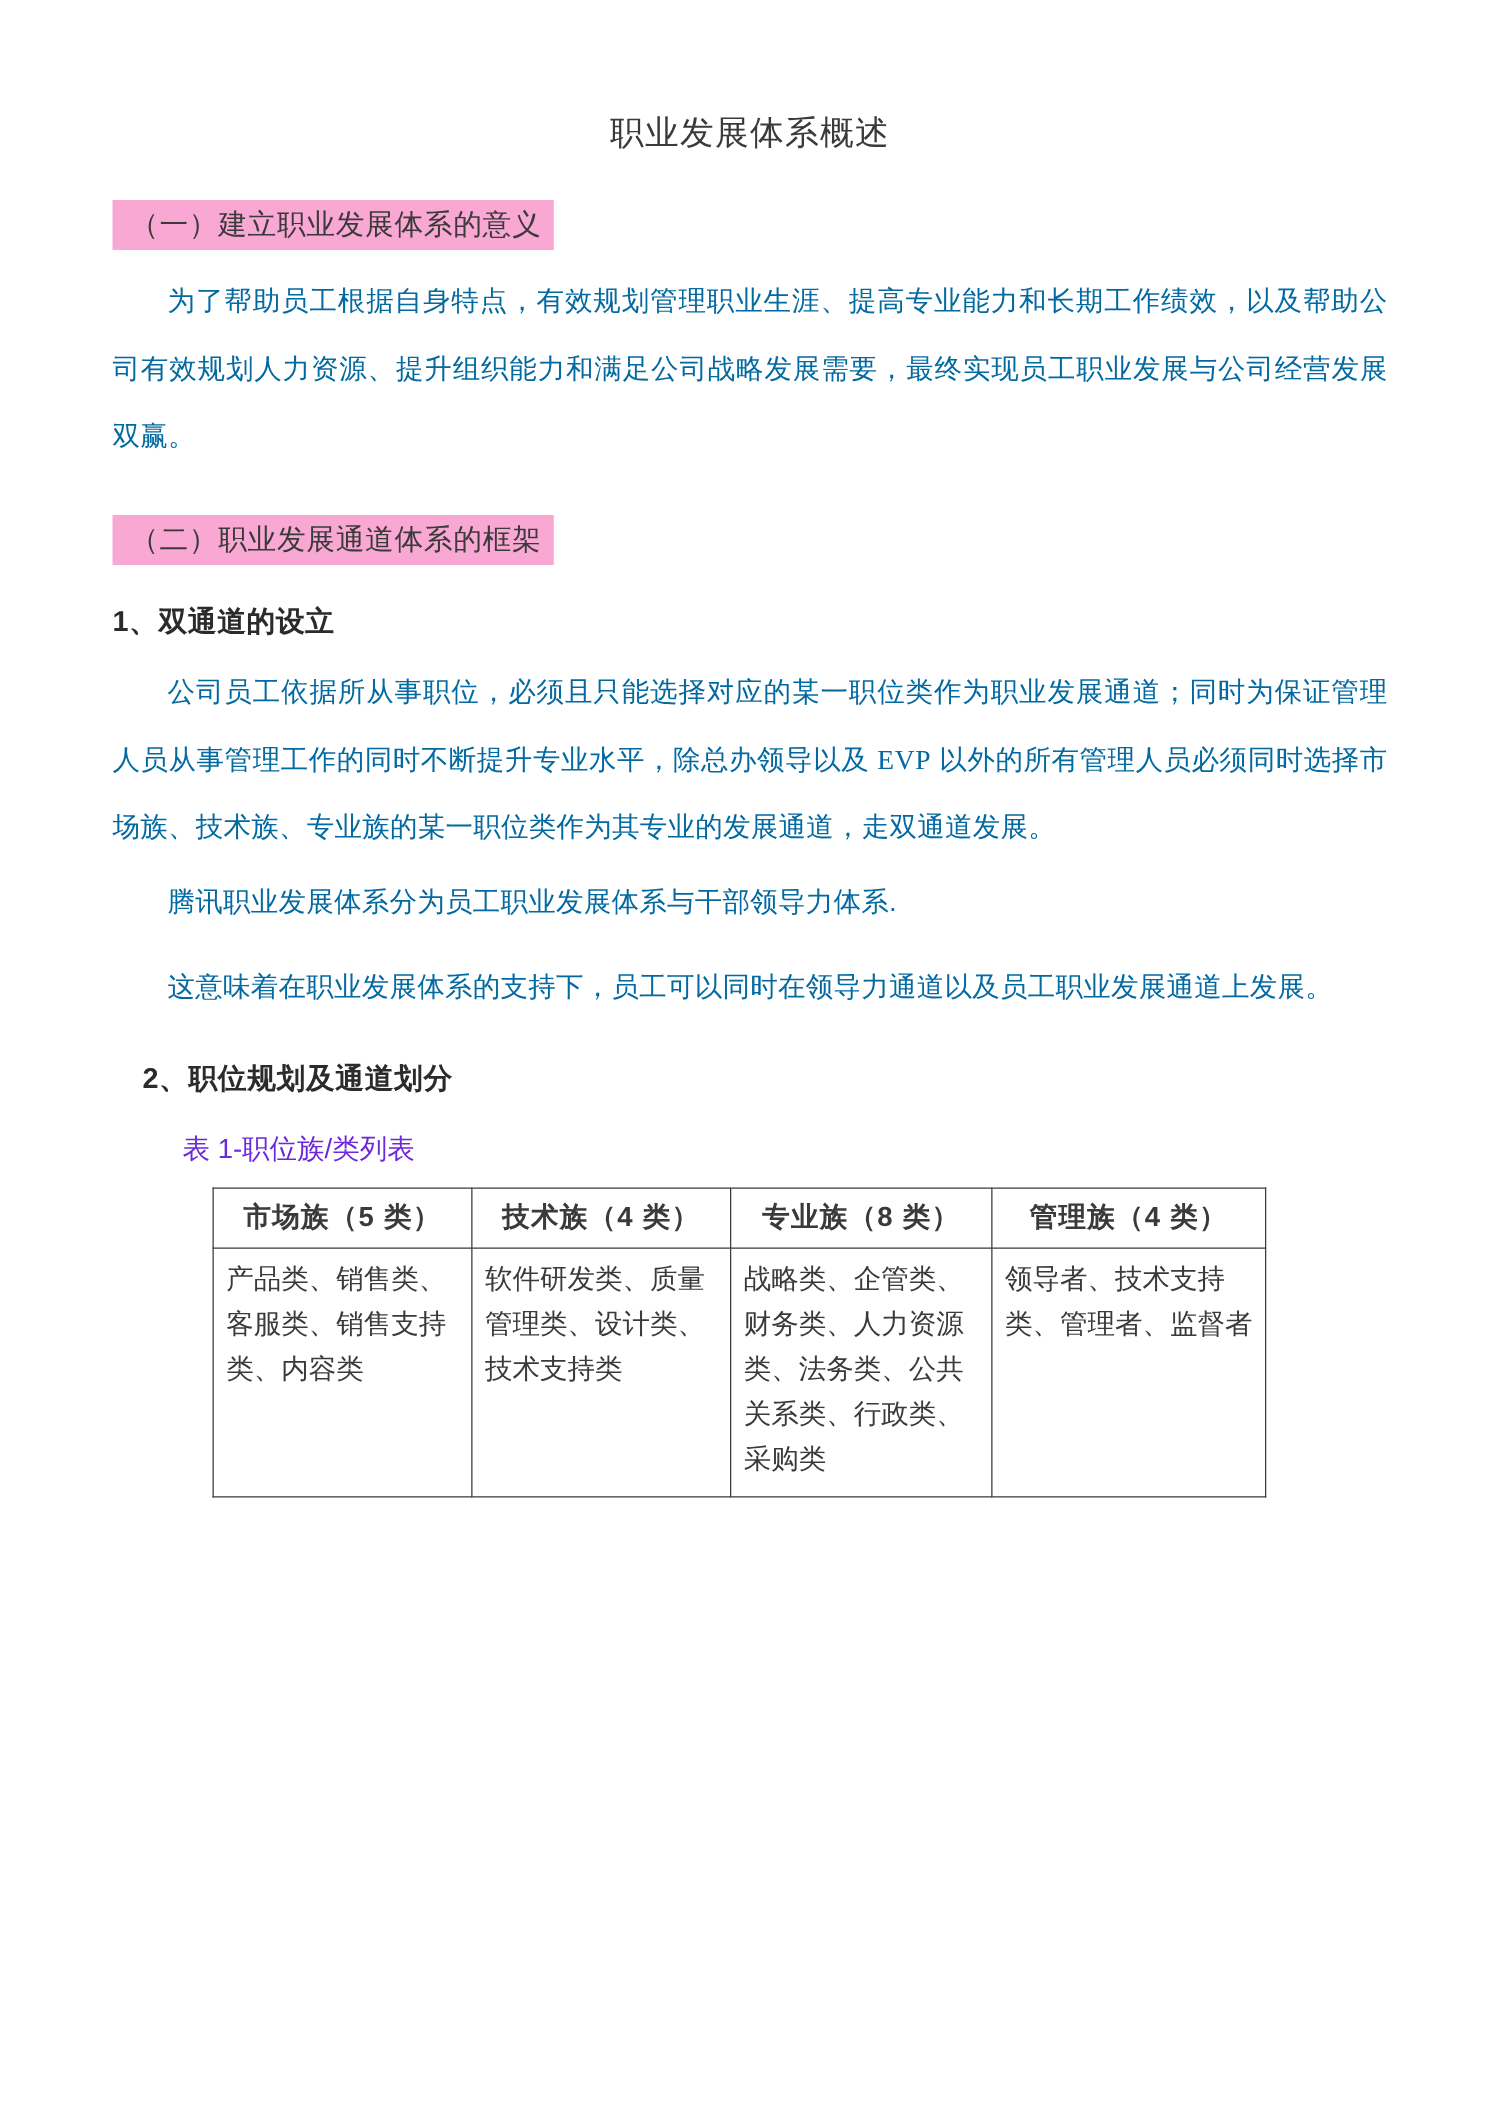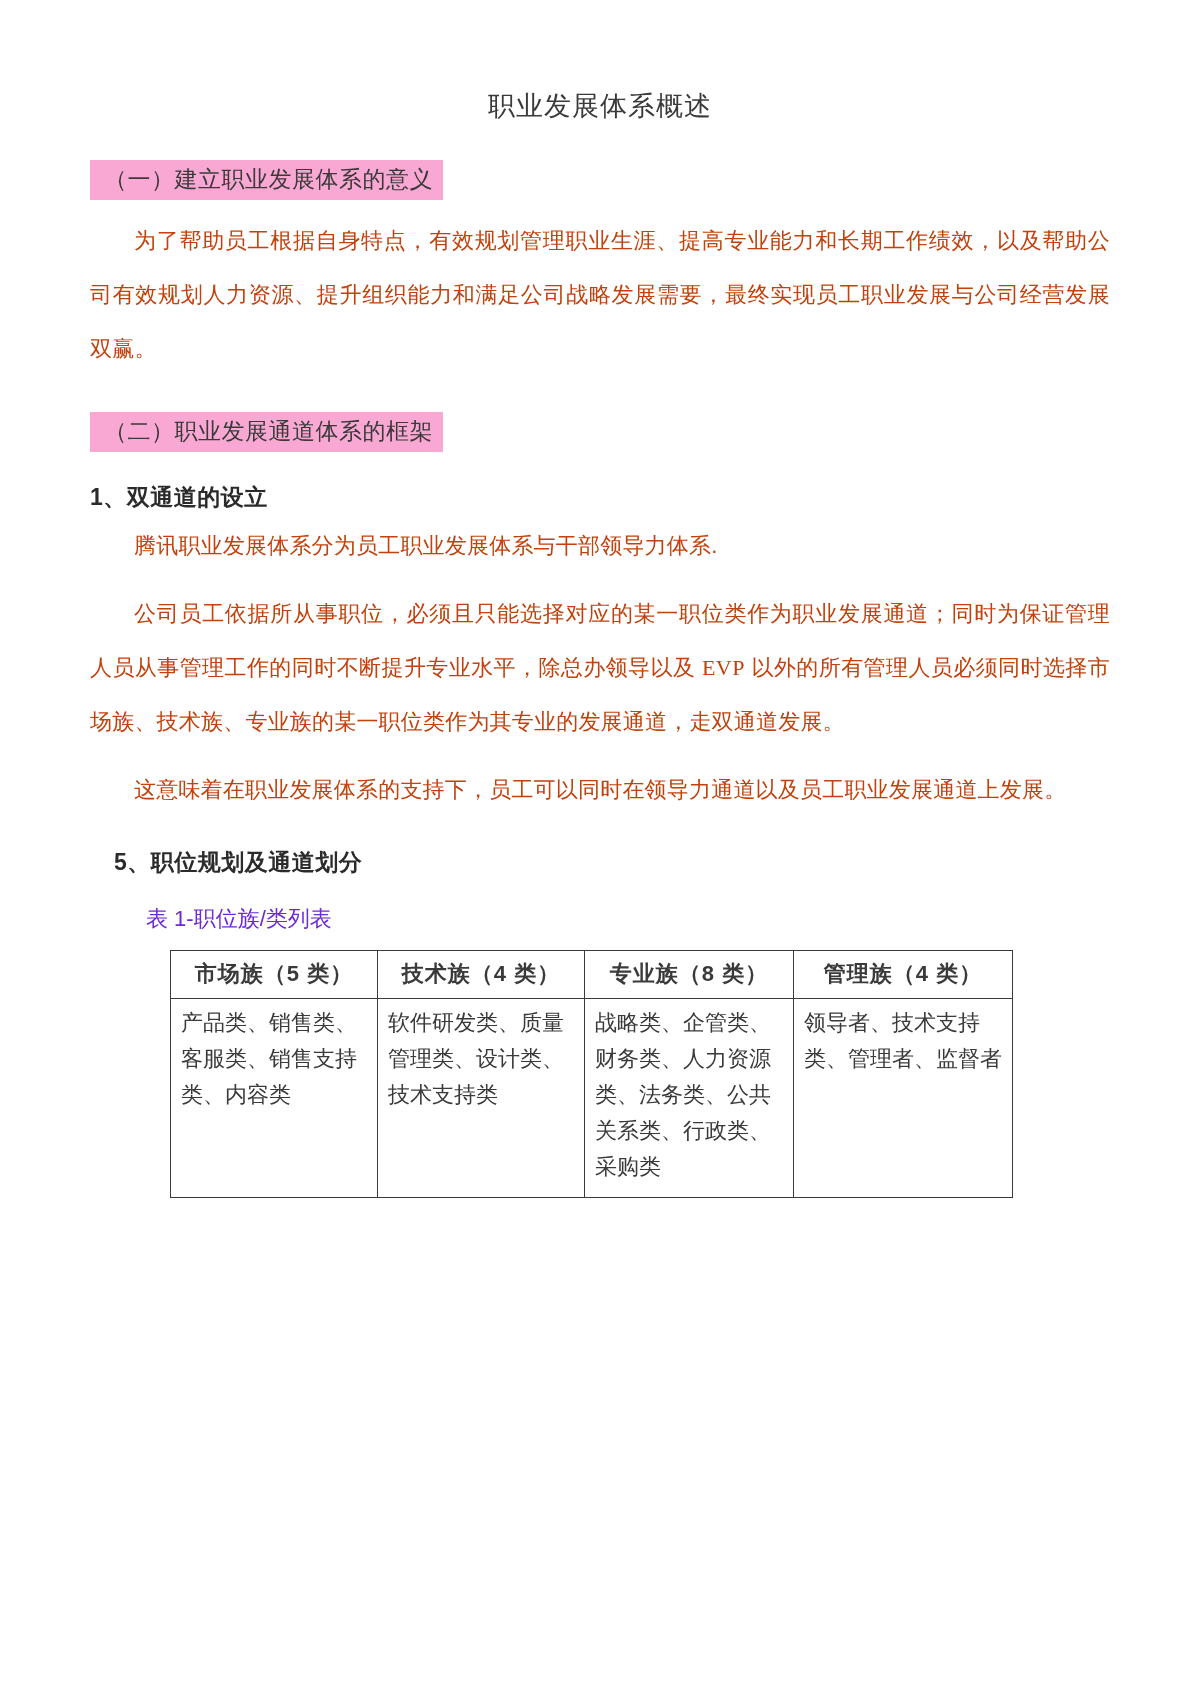--- a/index.html
+++ b/index.html
@@ -55,21 +55,21 @@
     letter-spacing: 0.5px;
   }
   .num-head.indented {
     margin-left: 24px;
   }
 
   
   .para {
     font-size: 22px;
     line-height: 54px;
-    color: #c2410c;
+    color: #0369a1;
     text-align: justify;
     text-justify: inter-ideograph;
     margin: 14px 0 0 0;
     text-indent: 2em;
     letter-spacing: 0.2px;
   }
   .para.tight {
     margin-top: 6px;
   }
   .para .latin {
@@ -131,27 +131,27 @@
   </div>
 
   <p class="para">为了帮助员工根据自身特点，有效规划管理职业生涯、提高专业能力和长期工作绩效，以及帮助公司有效规划人力资源、提升组织能力和满足公司战略发展需要，最终实现员工职业发展与公司经营发展双赢。</p>
 
   <div class="sec-head-wrap">
     <span class="sec-head">（二）职业发展通道体系的框架</span>
   </div>
 
   <div class="num-head">1、双通道的设立</div>
 
+  <p class="para">公司员工依据所从事职位，必须且只能选择对应的某一职位类作为职业发展通道；同时为保证管理人员从事管理工作的同时不断提升专业水平，除总办领导以及 <span class="latin">EVP</span> 以外的所有管理人员必须同时选择市场族、技术族、专业族的某一职位类作为其专业的发展通道，走双通道发展。</p>
+
   <p class="para tight">腾讯职业发展体系分为员工职业发展体系与干部领导力体系.</p>
-
-  <p class="para">公司员工依据所从事职位，必须且只能选择对应的某一职位类作为职业发展通道；同时为保证管理人员从事管理工作的同时不断提升专业水平，除总办领导以及 <span class="latin">EVP</span> 以外的所有管理人员必须同时选择市场族、技术族、专业族的某一职位类作为其专业的发展通道，走双通道发展。</p>
 
   <p class="para">这意味着在职业发展体系的支持下，员工可以同时在领导力通道以及员工职业发展通道上发展。</p>
 
-  <div class="num-head indented">5、职位规划及通道划分</div>
+  <div class="num-head indented">2、职位规划及通道划分</div>
 
 
   <div class="table-caption">表 1-职位族/类列表</div>
 
   <div class="tbl-wrap">
     <table class="families">
       <thead>
         <tr>
           <th class="col-a">市场族（5 类）</th>
           <th class="col-b">技术族（4 类）</th>

